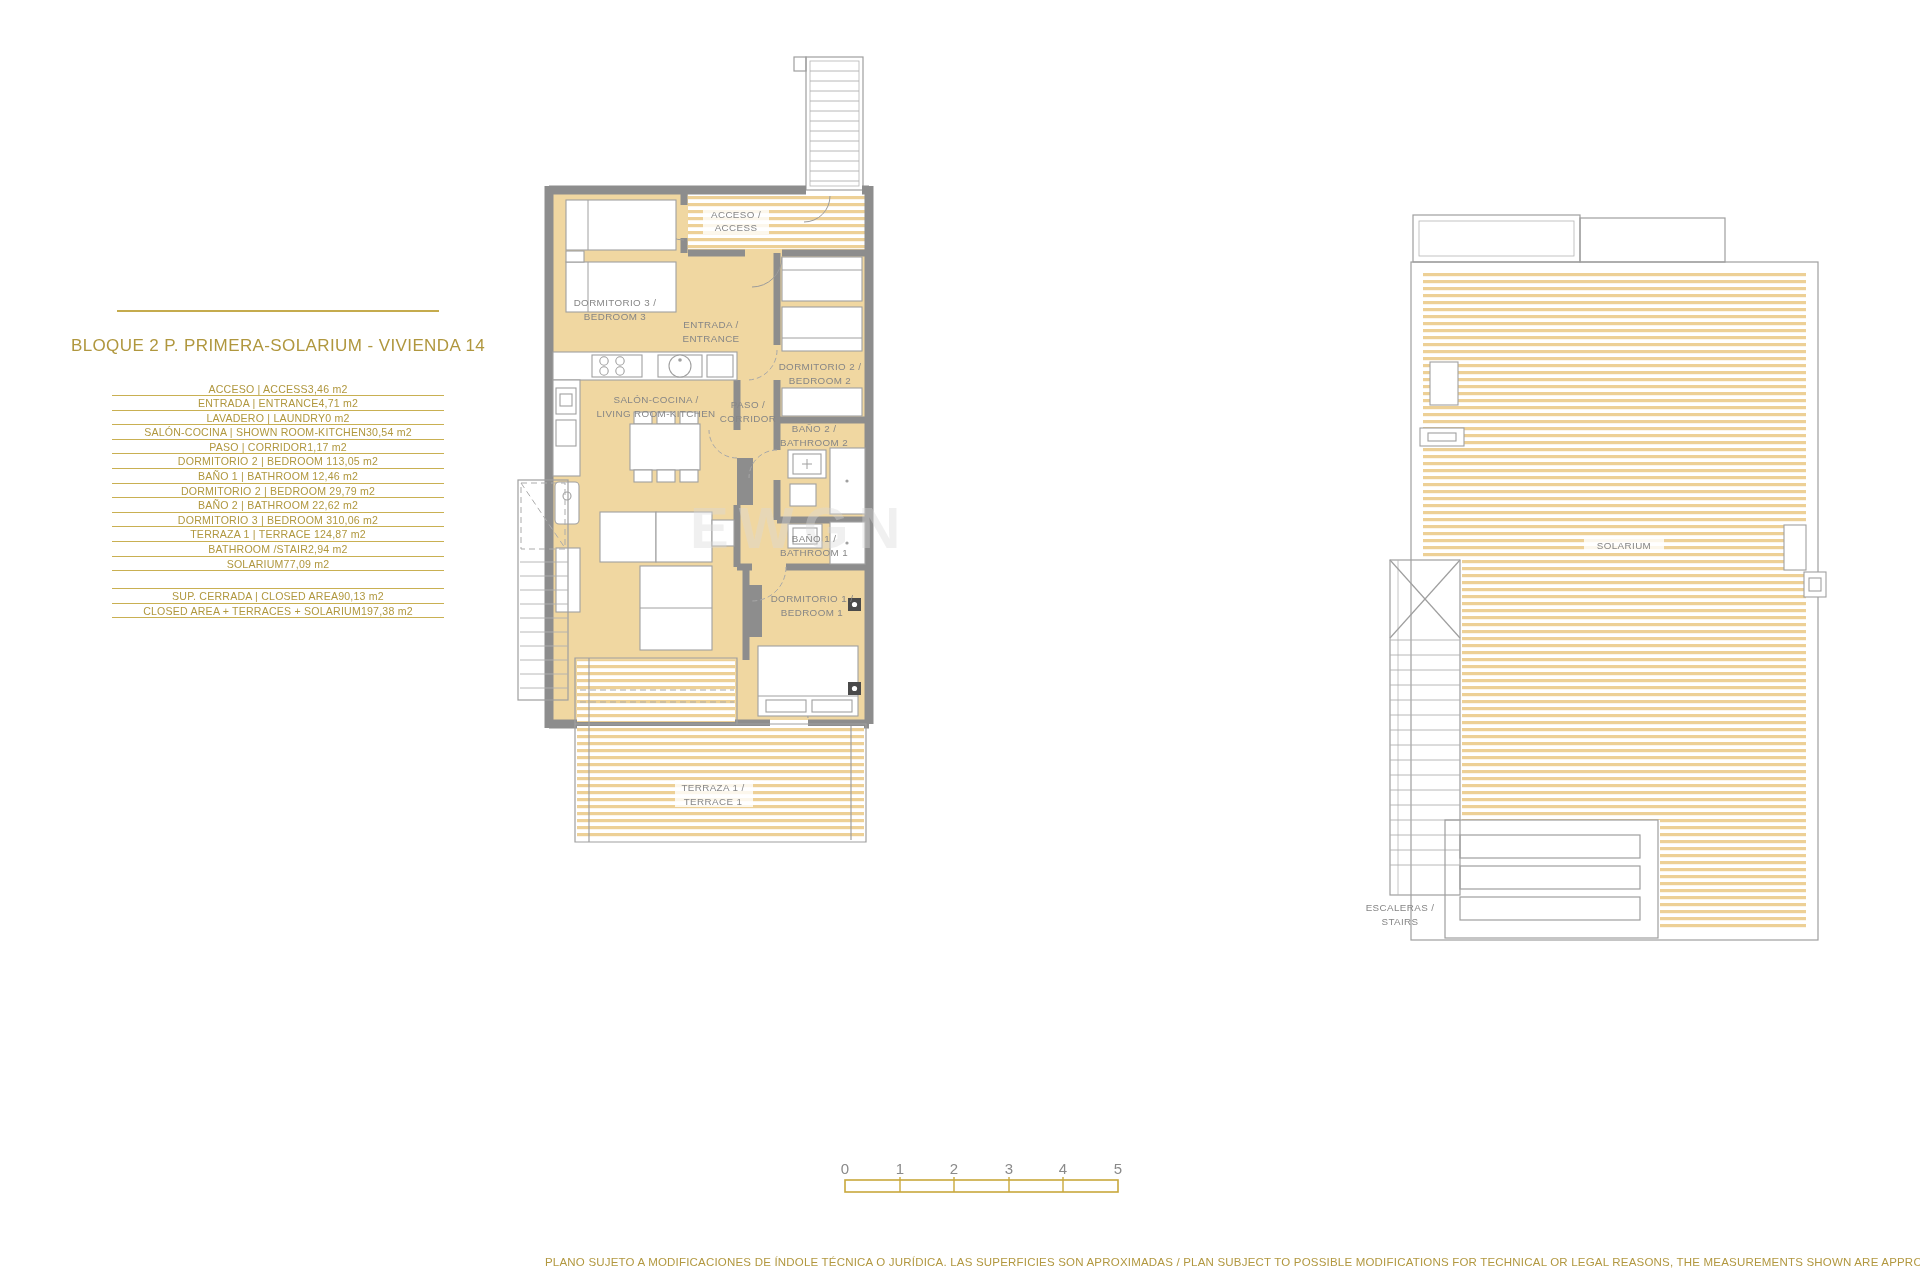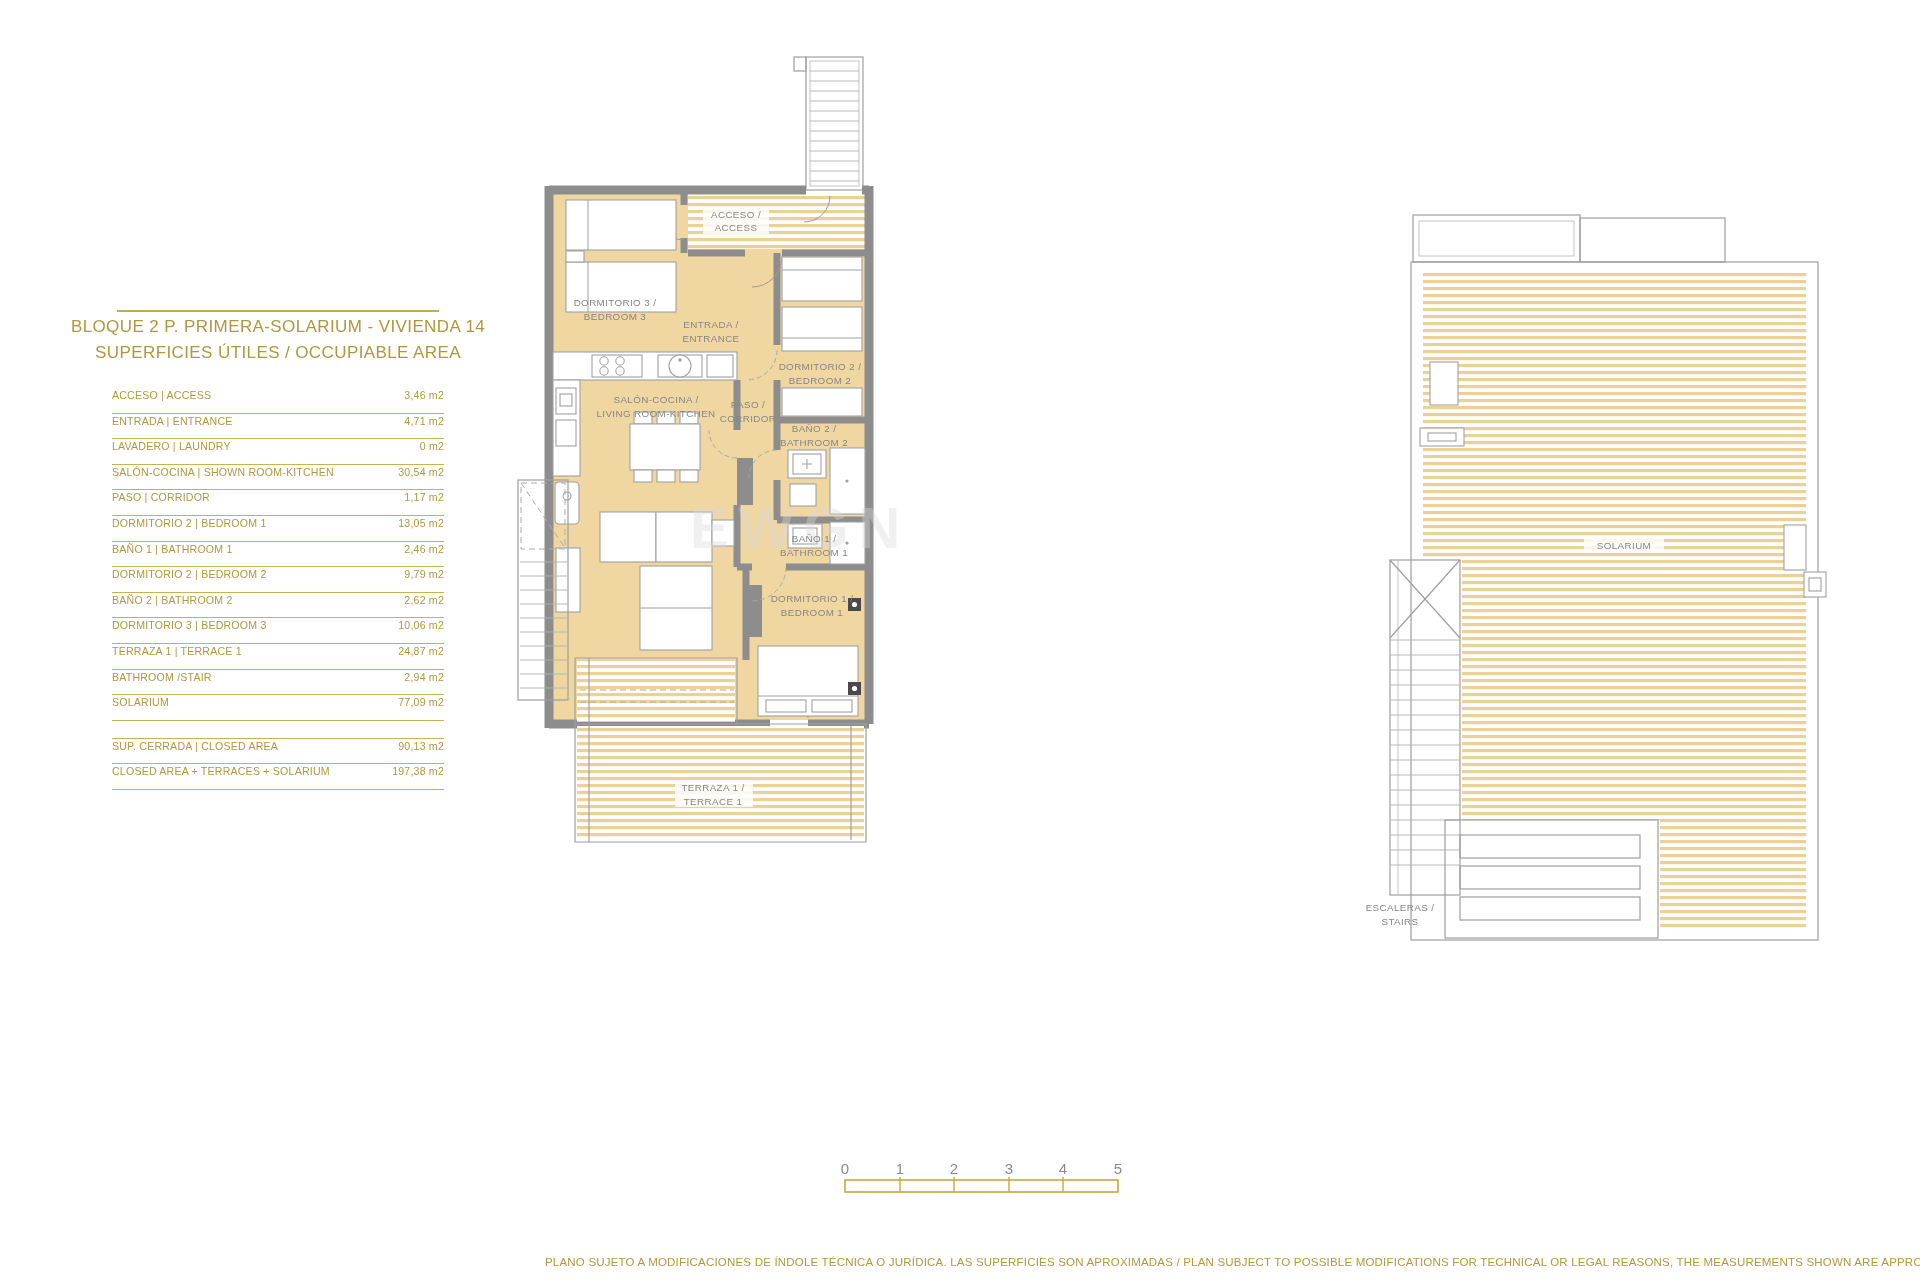--- a/index.html
+++ b/index.html
@@ -4,28 +4,28 @@
 <style>
   html,body{margin:0;padding:0;}
   body{
     width:1920px;height:1280px;position:relative;background:#ffffff;
     font-family:"Liberation Sans", sans-serif;overflow:hidden;
   }
   
   #panel{position:absolute;left:28px;top:300px;width:500px;}
   .rule{margin:10px auto 0;width:322px;height:2px;background:#c5ab4d;}
   .title{
-    margin-top:2px;text-align:center;color:#b0973e;font-size:17px;
+    margin-top:21px;text-align:center;color:#b0973e;font-size:17px;
     letter-spacing:.4px;line-height:1.5;font-weight:400;
   }
   .areas{margin:23px auto 0;width:332px;}
   .arow{
-    display:flex;justify-content:space-between;align-items:flex-end;
+    display:flex;justify-content:center;align-items:flex-end;
     height:12.6px;border-bottom:1px solid #c9b052;color:#b0973e;
-    font-size:10.6px;letter-spacing:.2px;line-height:1;padding-bottom:12px;
+    font-size:10.6px;letter-spacing:.2px;line-height:1;padding-bottom:1px;
   }
   .arow .v{white-space:nowrap;}
   .aspacer{height:17px;border-bottom:1px solid #c9b052;}
   
   #disclaimer{
     position:absolute;left:545px;top:1256px;width:1360px;text-align:center;
     color:#b29840;font-size:11.5px;letter-spacing:.2px;white-space:nowrap;
   }
   
   #plan{position:absolute;left:0;top:0;}
@@ -40,21 +40,20 @@
   .darc{stroke:#a8a8a8;stroke-width:1;fill:none;stroke-dasharray:5 3;}
   .dash{stroke:#ababab;stroke-width:1;fill:none;stroke-dasharray:6 4;}
   .halo{fill:#ffffff;opacity:.82;}
 </style>
 </head>
 <body>
 
 <div id="panel">
   <div class="rule"></div>
   <div class="title">BLOQUE 2 P. PRIMERA-SOLARIUM - VIVIENDA 14</div>
-  <div class="title" style="margin-top:0;">SUPERFICIES ÚTILES / OCCUPIABLE AREA</div>
 
   <div class="areas">
     <div class="arow">
         <span>ACCESO | ACCESS</span>
         <span class="v">3,46 m2</span>
       </div>
     <div class="arow">
         <span>ENTRADA | ENTRANCE</span>
         <span class="v">4,71 m2</span>
       </div>

